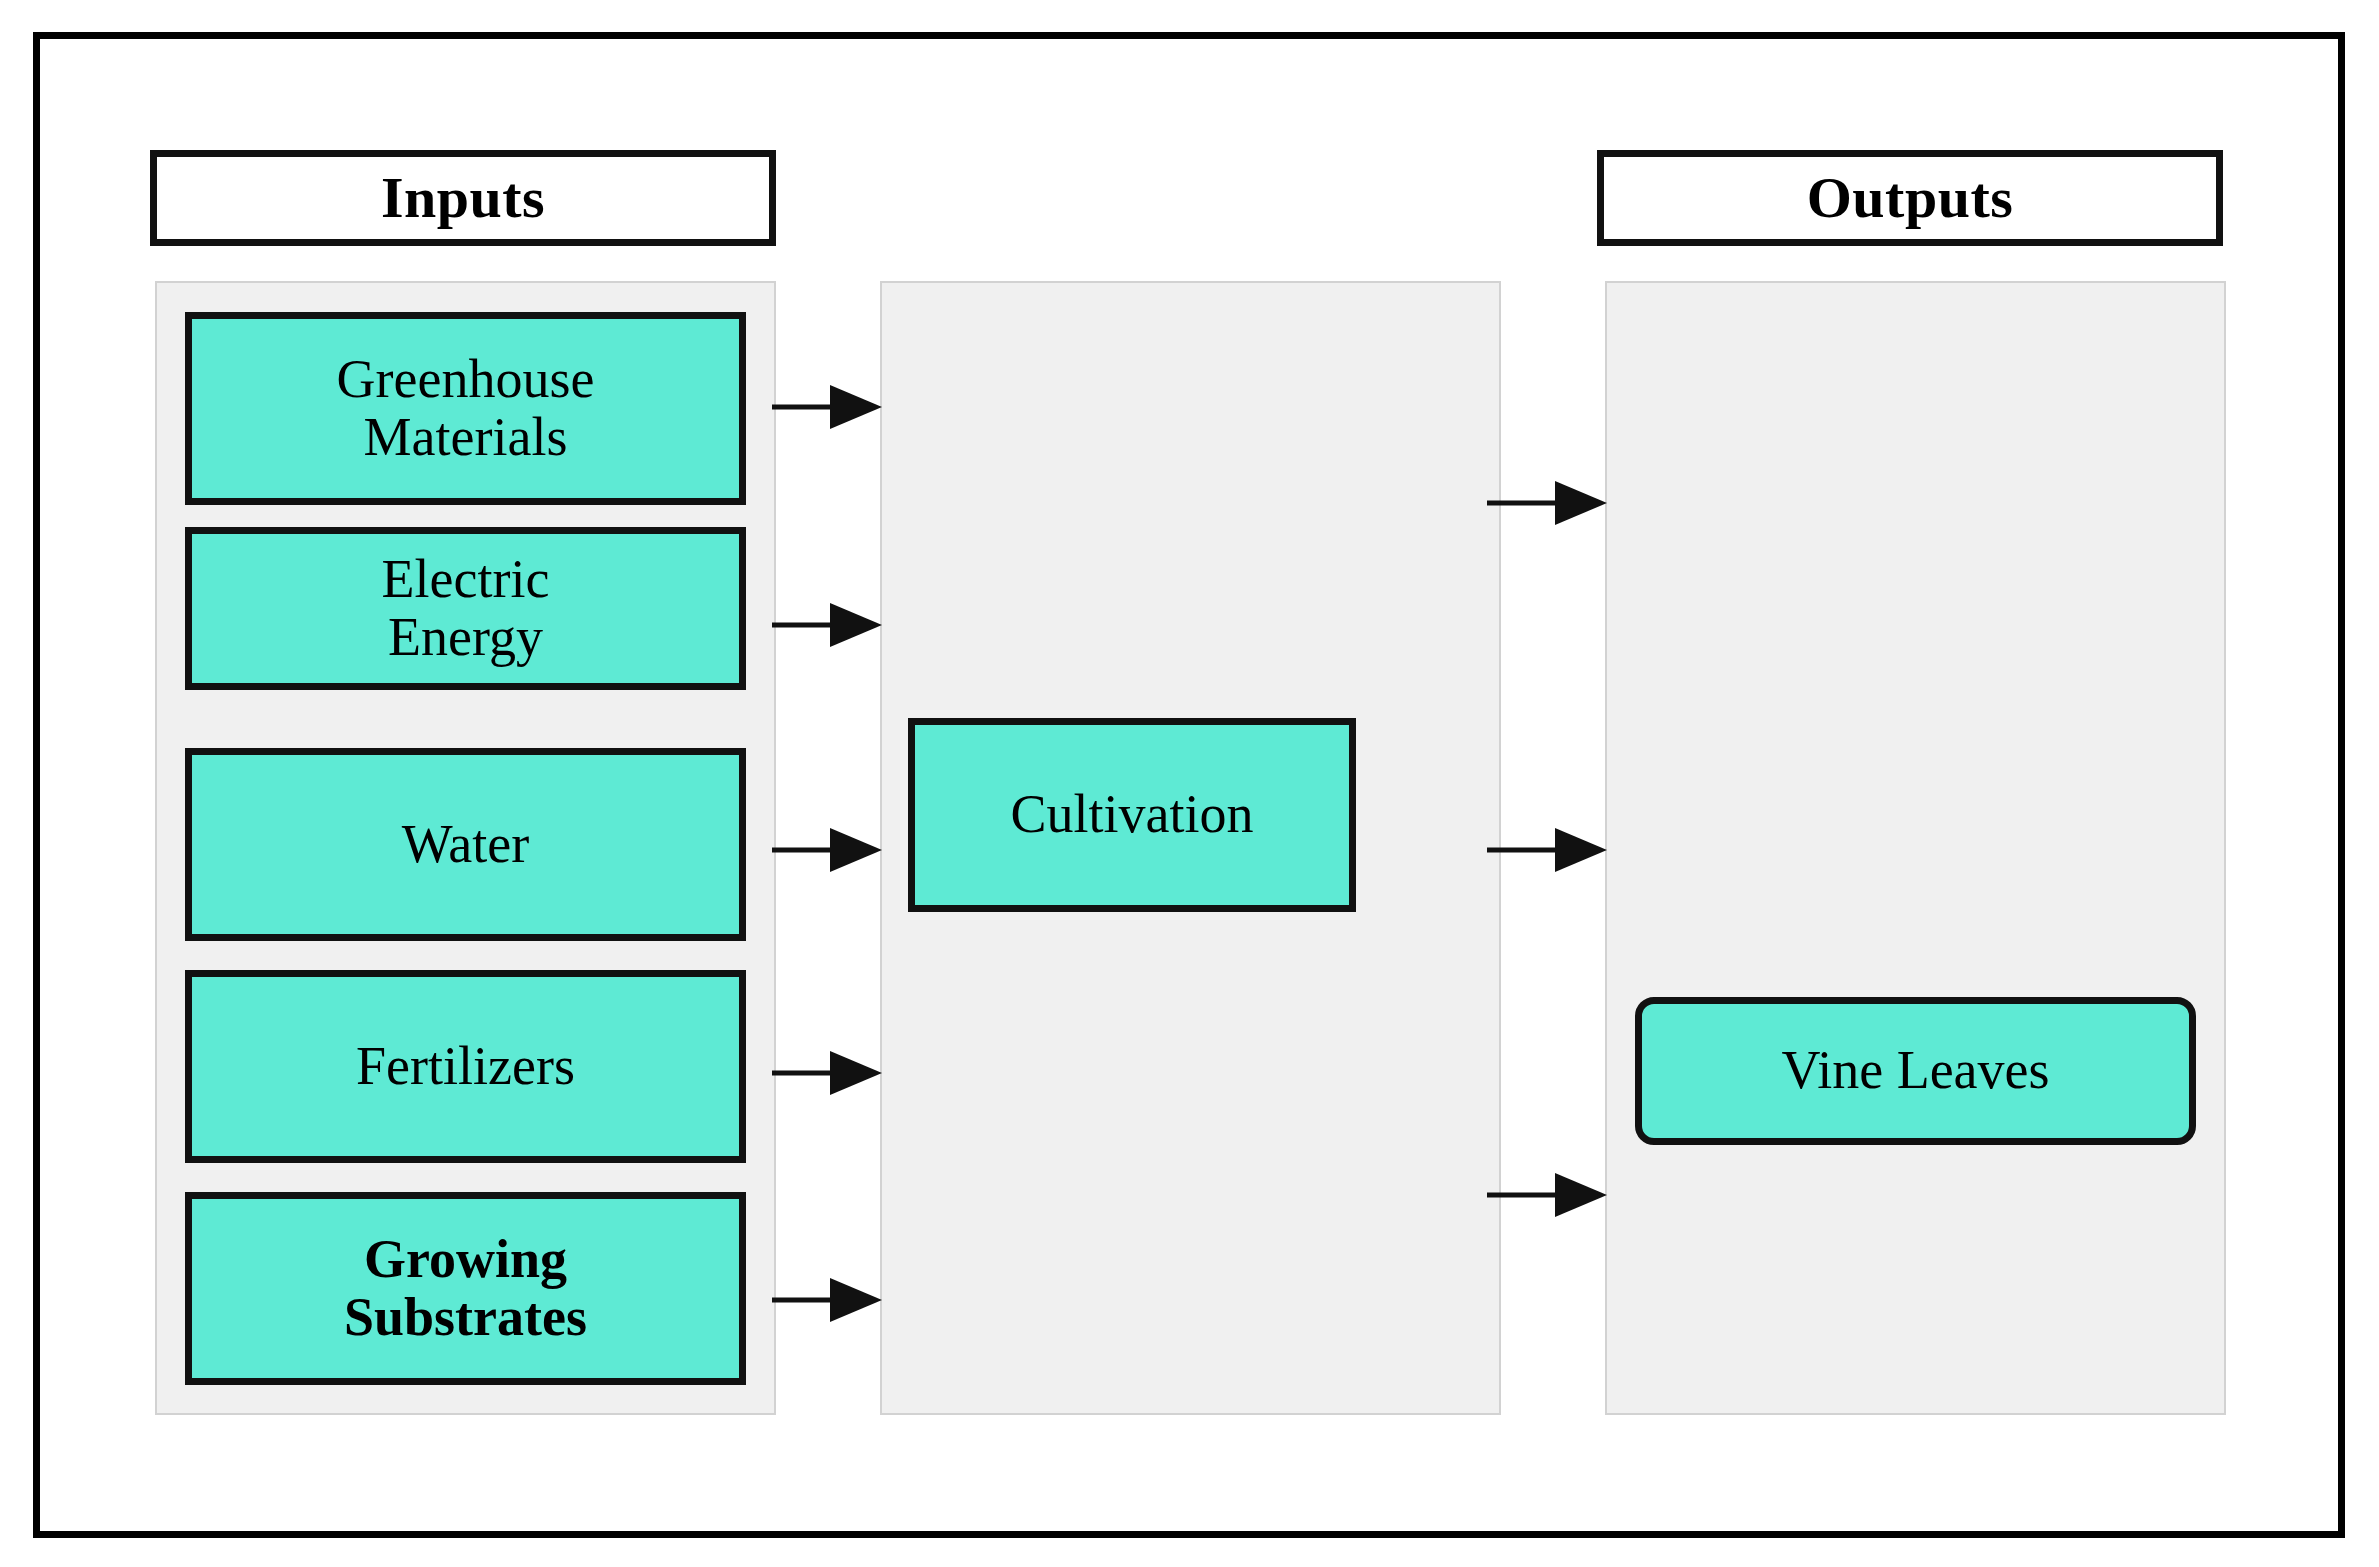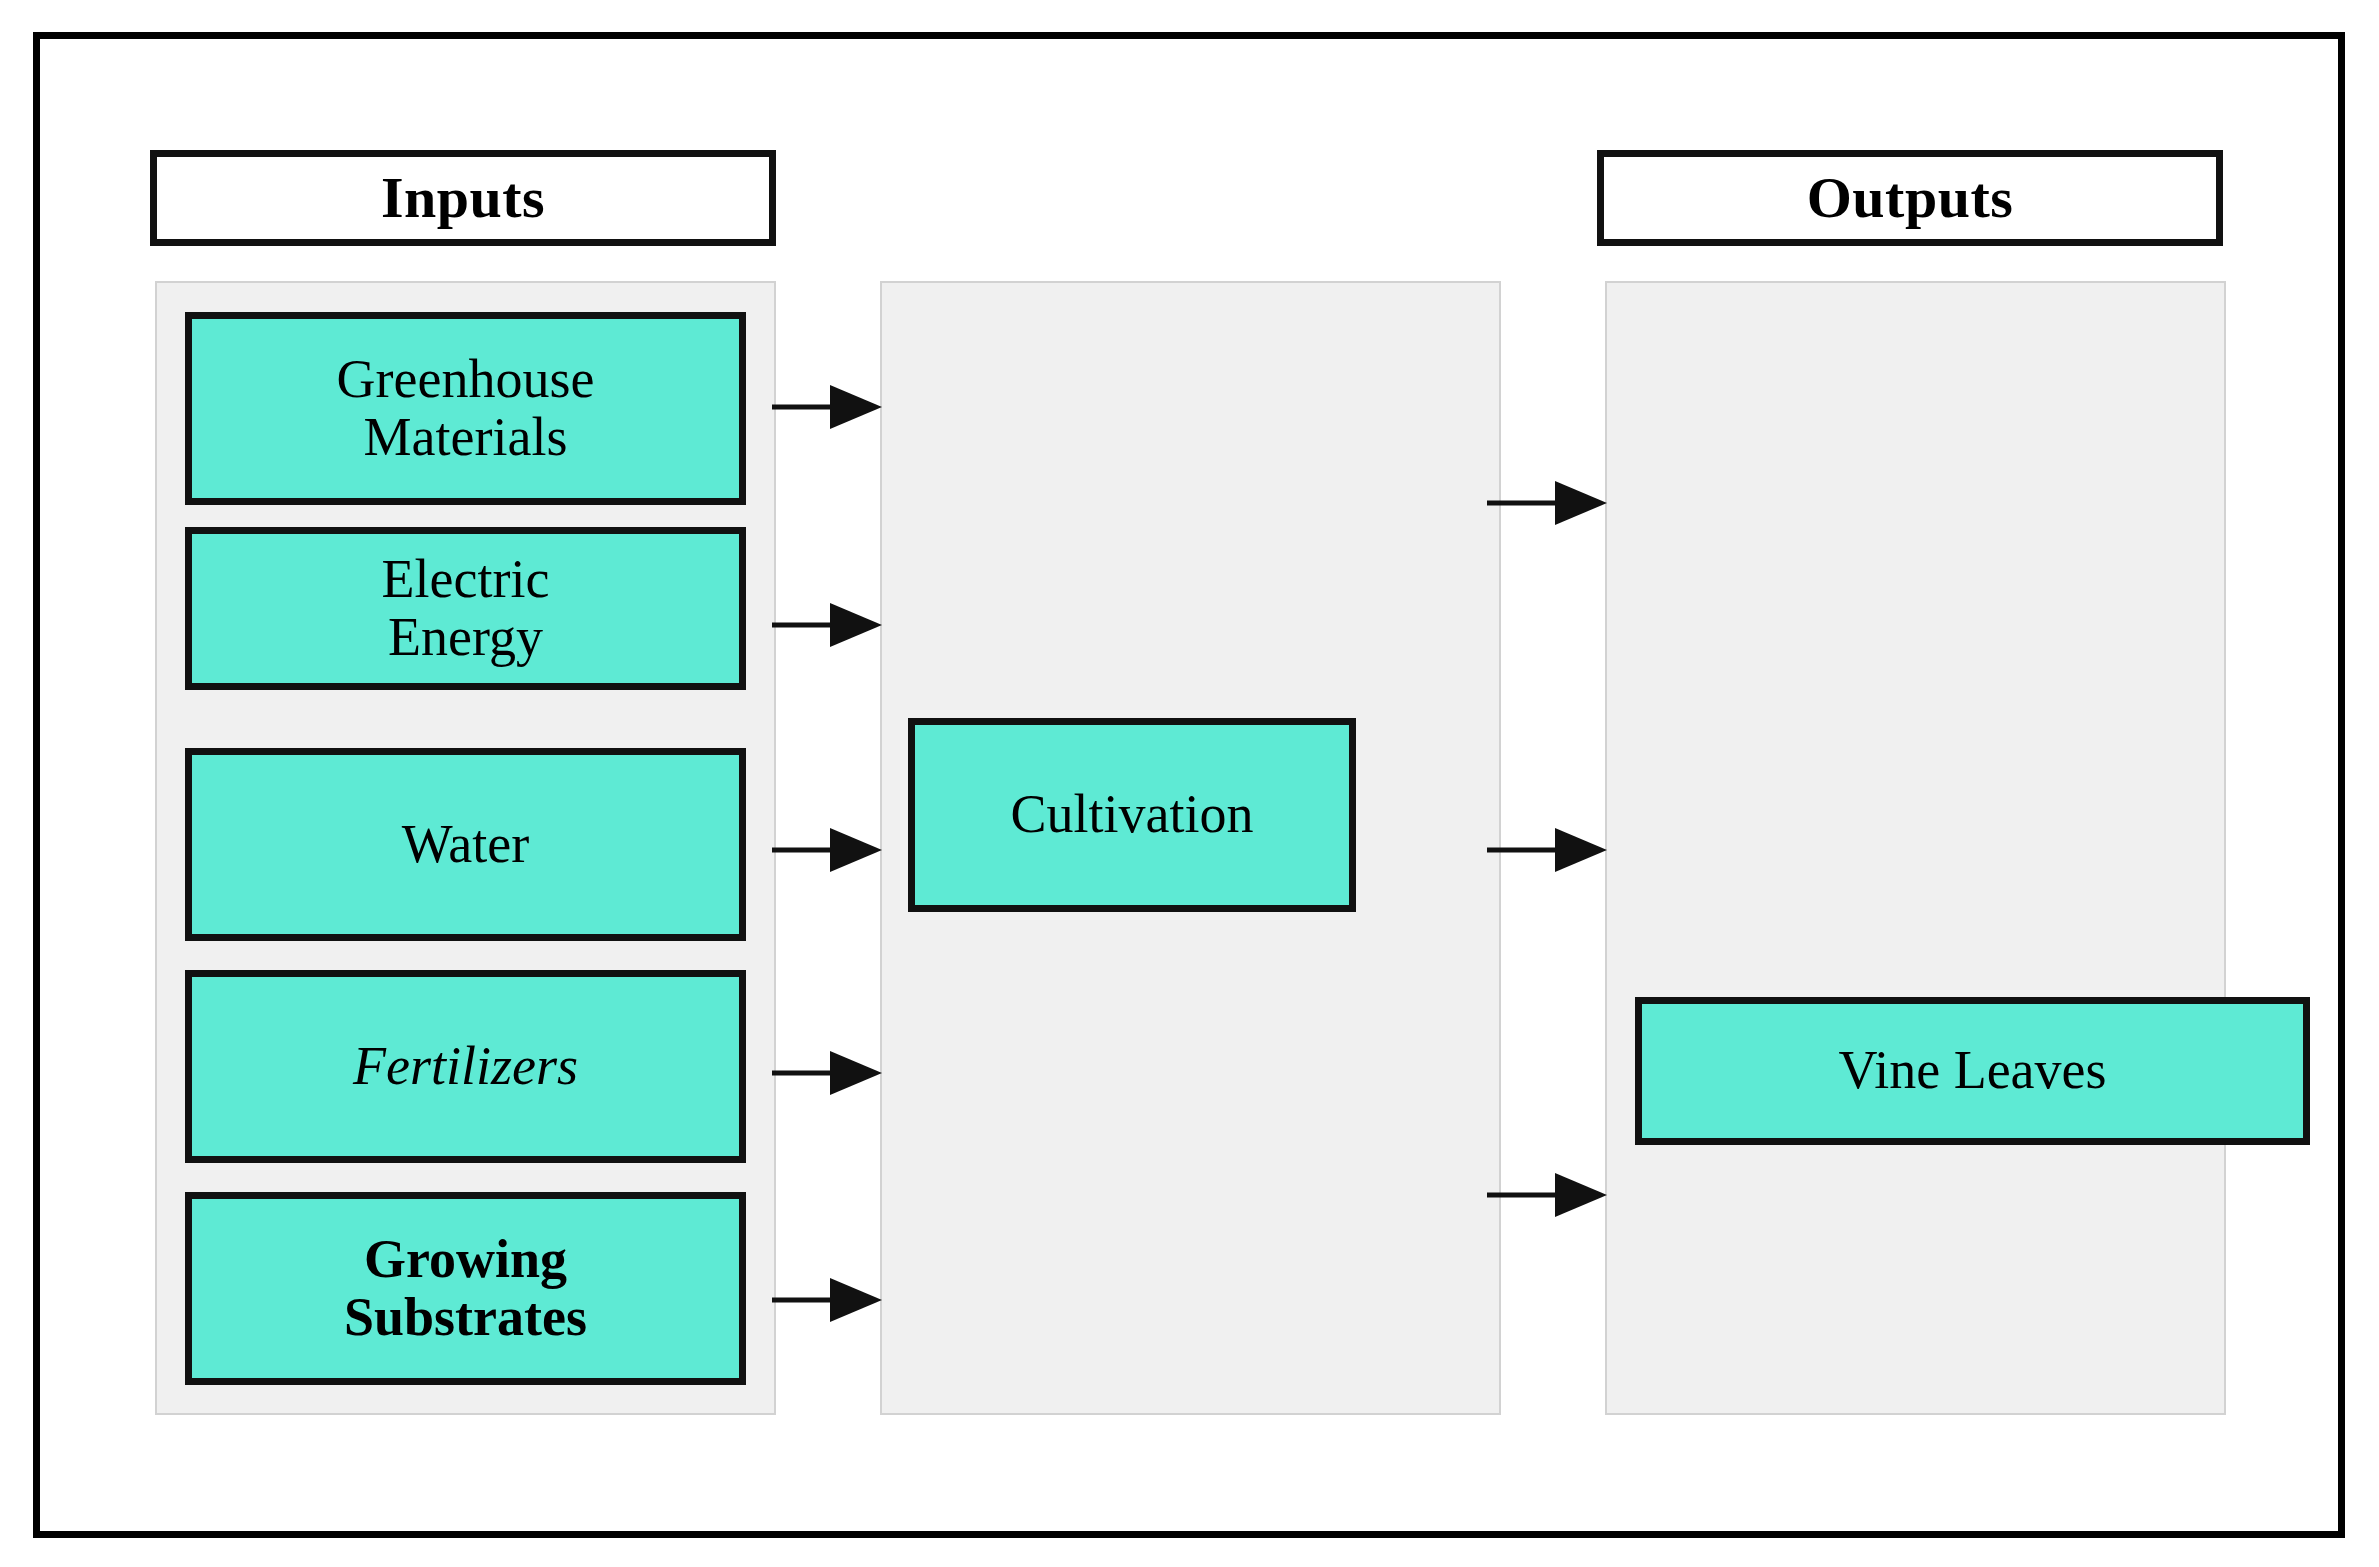--- a/index.html
+++ b/index.html
@@ -79,29 +79,29 @@
   .item-box .item-label {
     font-size: 54px;
     line-height: 1.06;
     color: #000000;
   }
 
   
   #box-greenhouse-materials { left: 185px; top: 312px;  width: 561px; height: 193px; }
   #box-electric-energy      { left: 185px; top: 527px;  width: 561px; height: 163px; }
   #box-water                { left: 185px; top: 748px;  width: 561px; height: 193px; }
-  #box-fertilizers          { left: 185px; top: 970px;  width: 561px; height: 193px; font-style: italic; }
+  #box-fertilizers          { left: 185px; top: 970px;  width: 561px; height: 193px; }
   #box-growing-substrates   { left: 185px; top: 1192px; width: 561px; height: 193px; font-weight: bold; }
 
   
   #box-cultivation { left: 908px; top: 718px; width: 448px; height: 194px; }
 
   
   #box-emissions   { left: 1635px; top: 415px;  width: 561px; height: 148px; }
-  #box-vine-leaves { left: 1635px; top: 997px;  width: 675px; height: 148px; }
+  #box-vine-leaves { left: 1635px; top: 997px;  width: 561px; height: 148px; border-radius: 19px; }
 
   #box-emissions .item-label {
     font-style: italic;
     font-size: 54px;
     line-height: 1.12;
   }
   #box-emissions .upright { font-style: normal; }
   .item-label sub {
     font-size: 0.62em;
     vertical-align: -0.22em;

